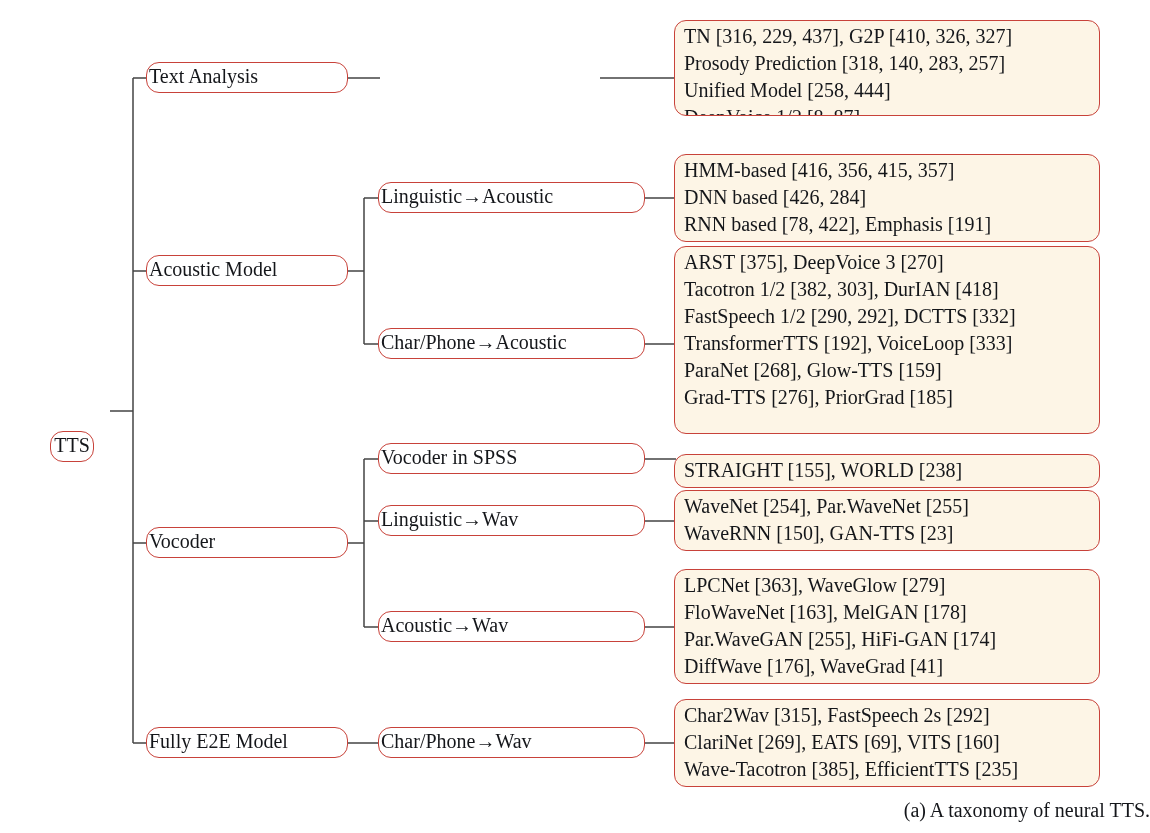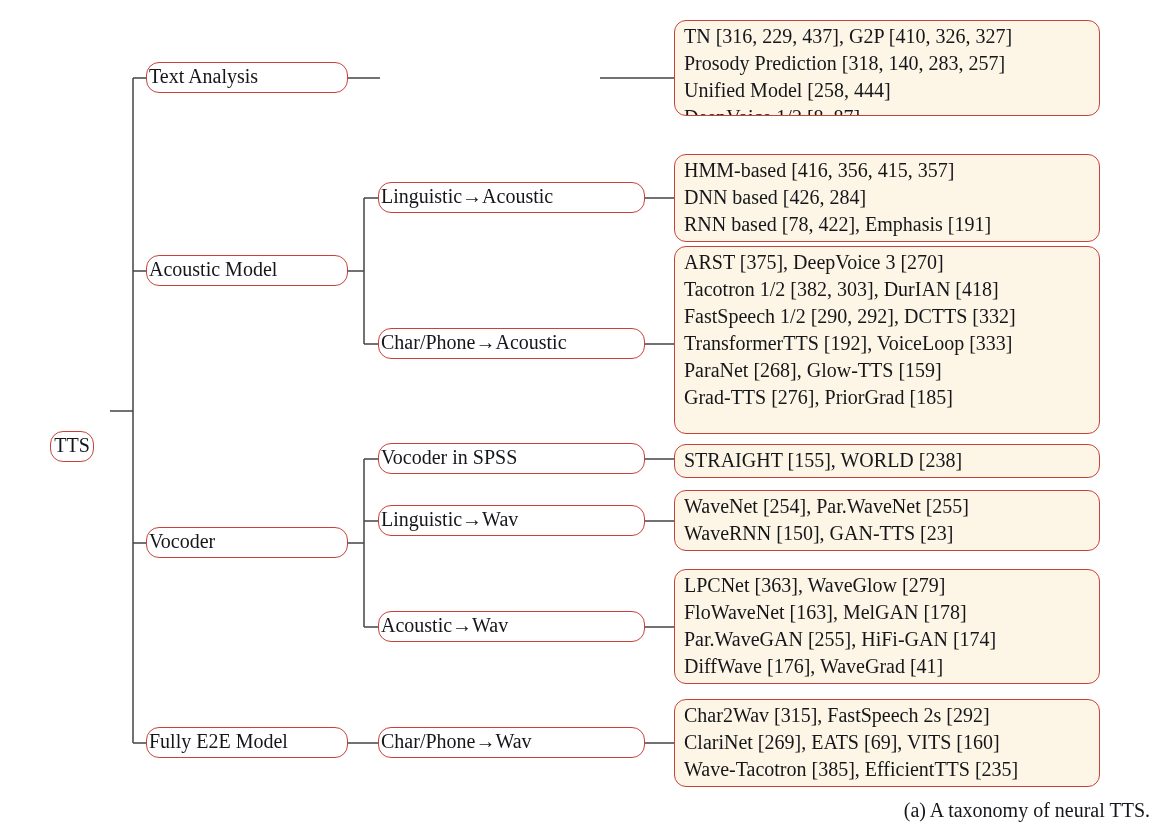--- a/index.html
+++ b/index.html
@@ -91,21 +91,21 @@
 DeepVoice 1/2 [8, 87]</div>
   <div class="leaf" style="top:154px; height:88px">HMM-based [416, 356, 415, 357]
 DNN based [426, 284]
 RNN based [78, 422], Emphasis [191]</div>
   <div class="leaf" style="top:246px; height:188px">ARST [375], DeepVoice 3 [270]
 Tacotron 1/2 [382, 303], DurIAN [418]
 FastSpeech 1/2 [290, 292], DCTTS [332]
 TransformerTTS [192], VoiceLoop [333]
 ParaNet [268], Glow-TTS [159]
 Grad-TTS [276], PriorGrad [185]</div>
-  <div class="leaf" style="top:444px; height:34px">STRAIGHT [155], WORLD [238]</div>
+  <div class="leaf" style="top:454px; height:34px">STRAIGHT [155], WORLD [238]</div>
   <div class="leaf" style="top:490px; height:61px">WaveNet [254], Par.WaveNet [255]
 WaveRNN [150], GAN-TTS [23]</div>
   <div class="leaf" style="top:569px; height:115px">LPCNet [363], WaveGlow [279]
 FloWaveNet [163], MelGAN [178]
 Par.WaveGAN [255], HiFi-GAN [174]
 DiffWave [176], WaveGrad [41]</div>
   <div class="leaf" style="top:699px; height:88px">Char2Wav [315], FastSpeech 2s [292]
 ClariNet [269], EATS [69], VITS [160]
 Wave-Tacotron [385], EfficientTTS [235]</div>
 

